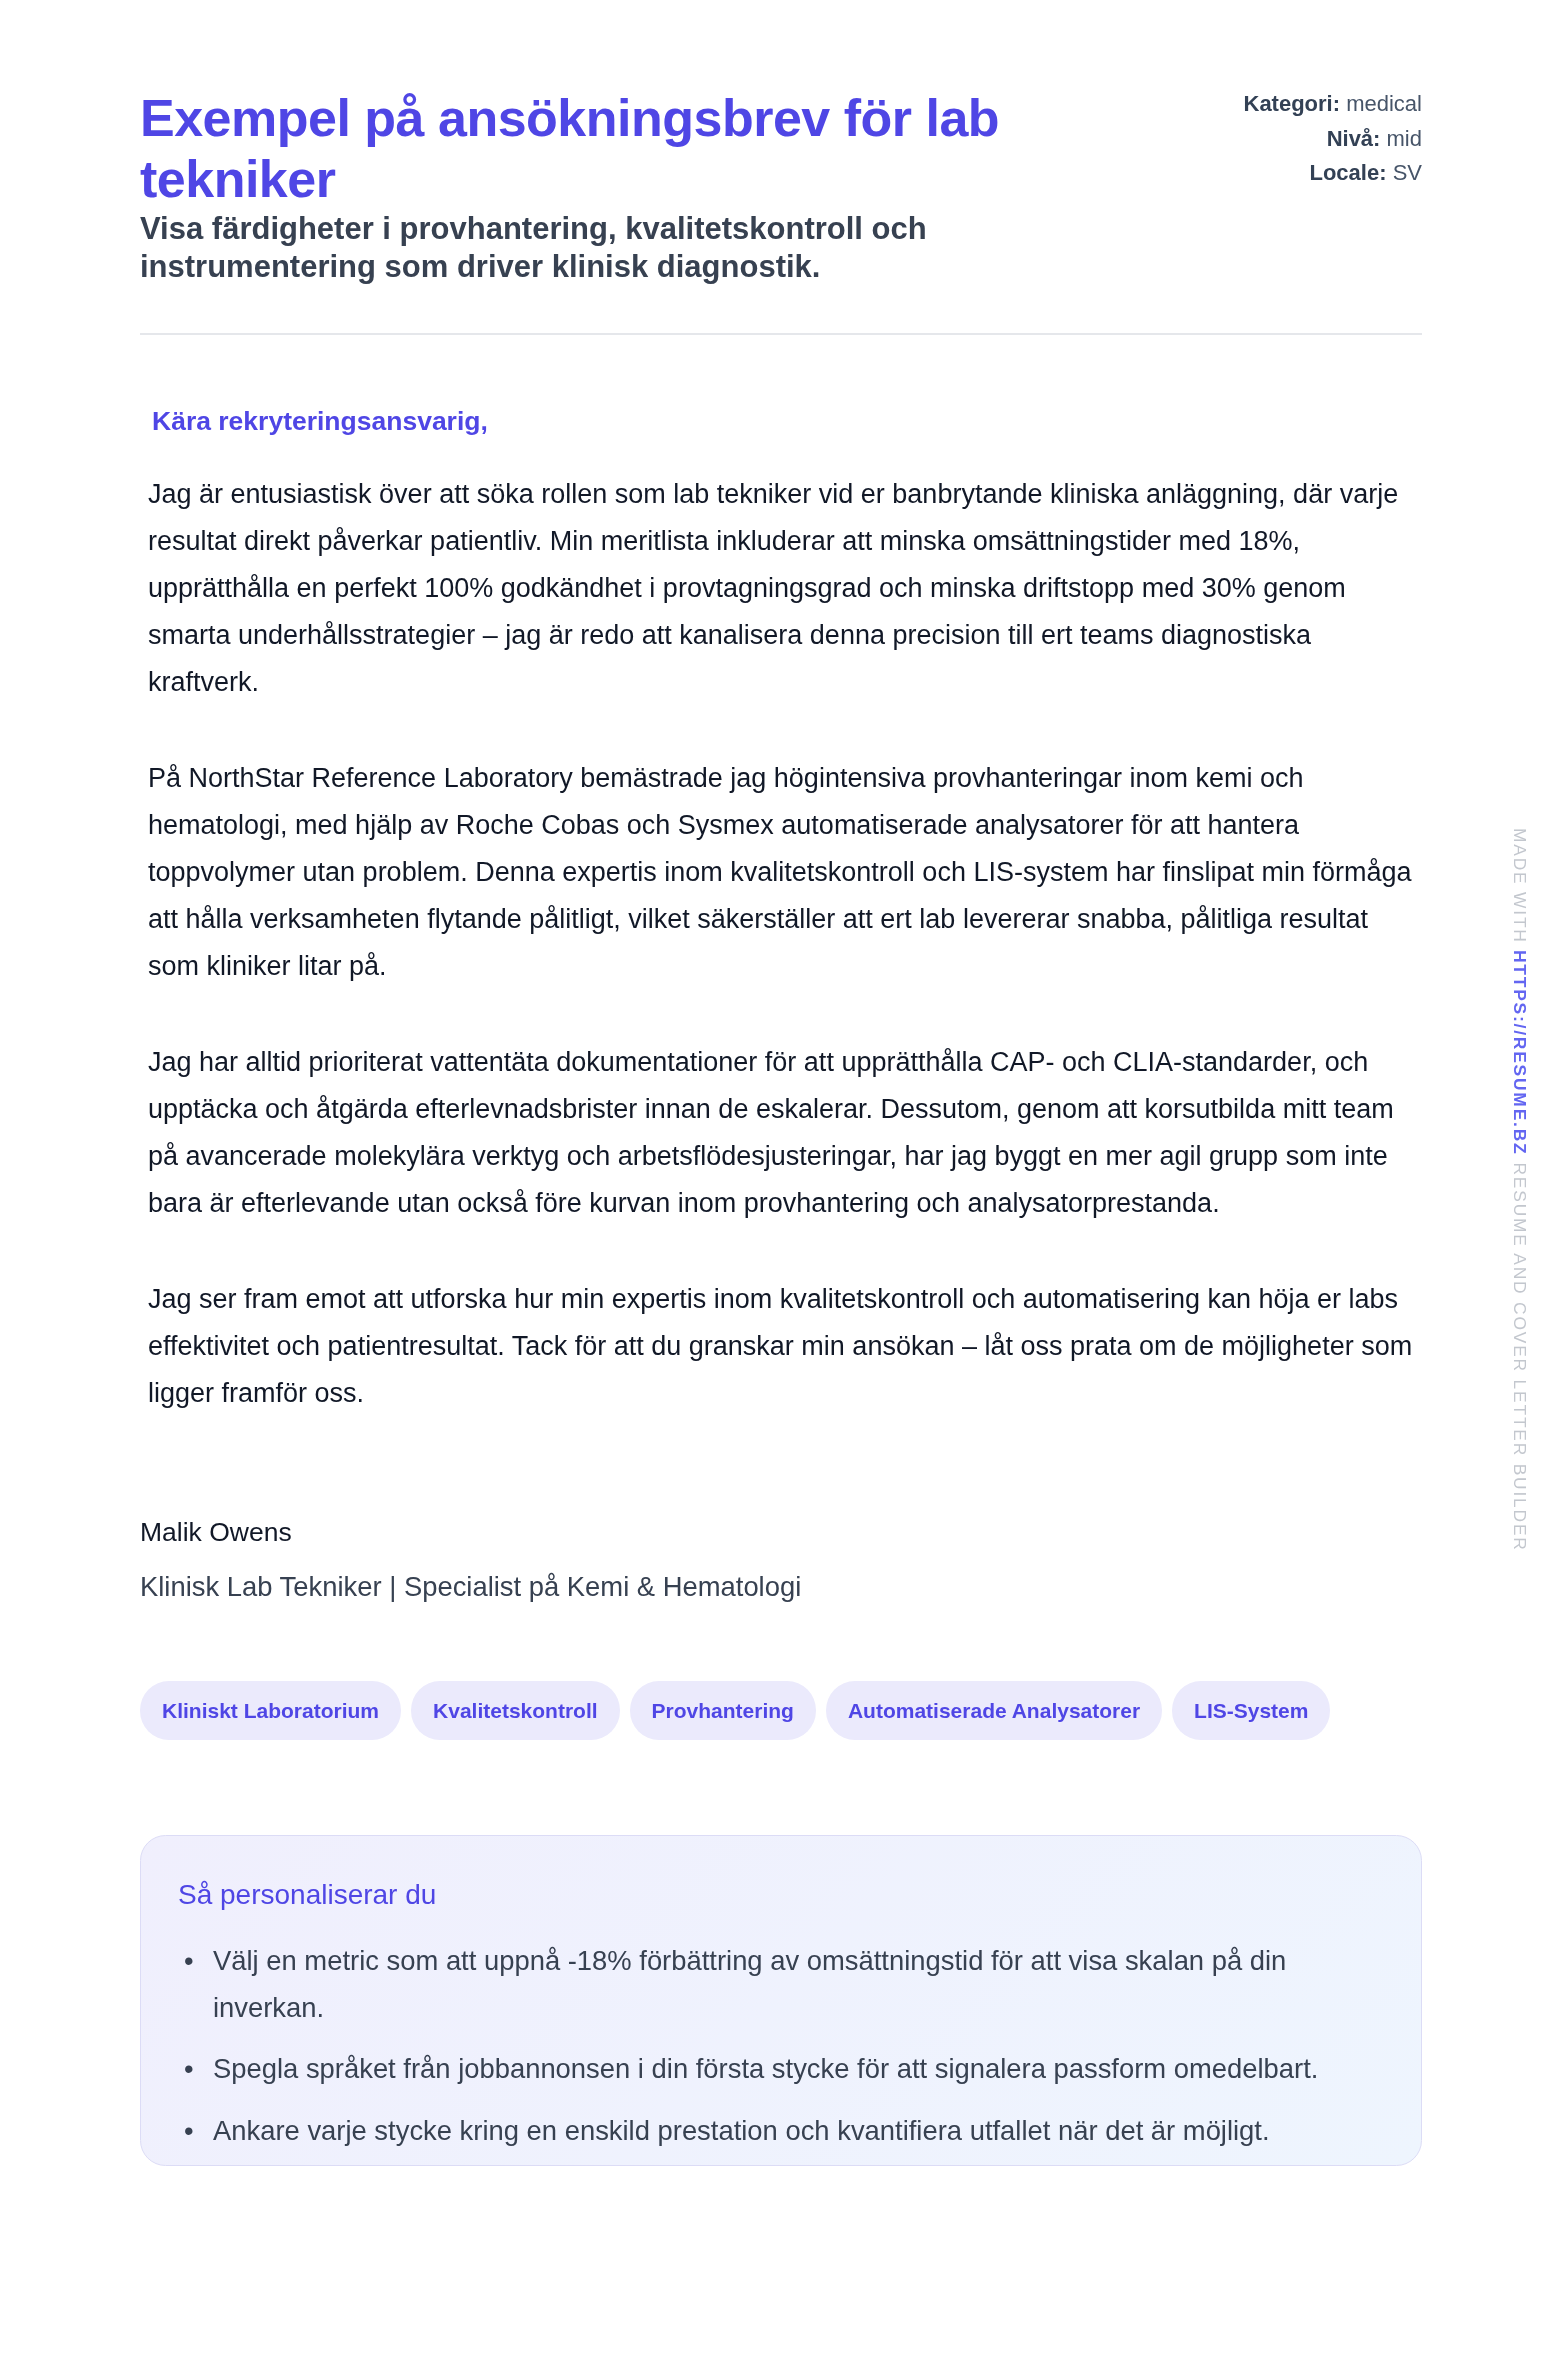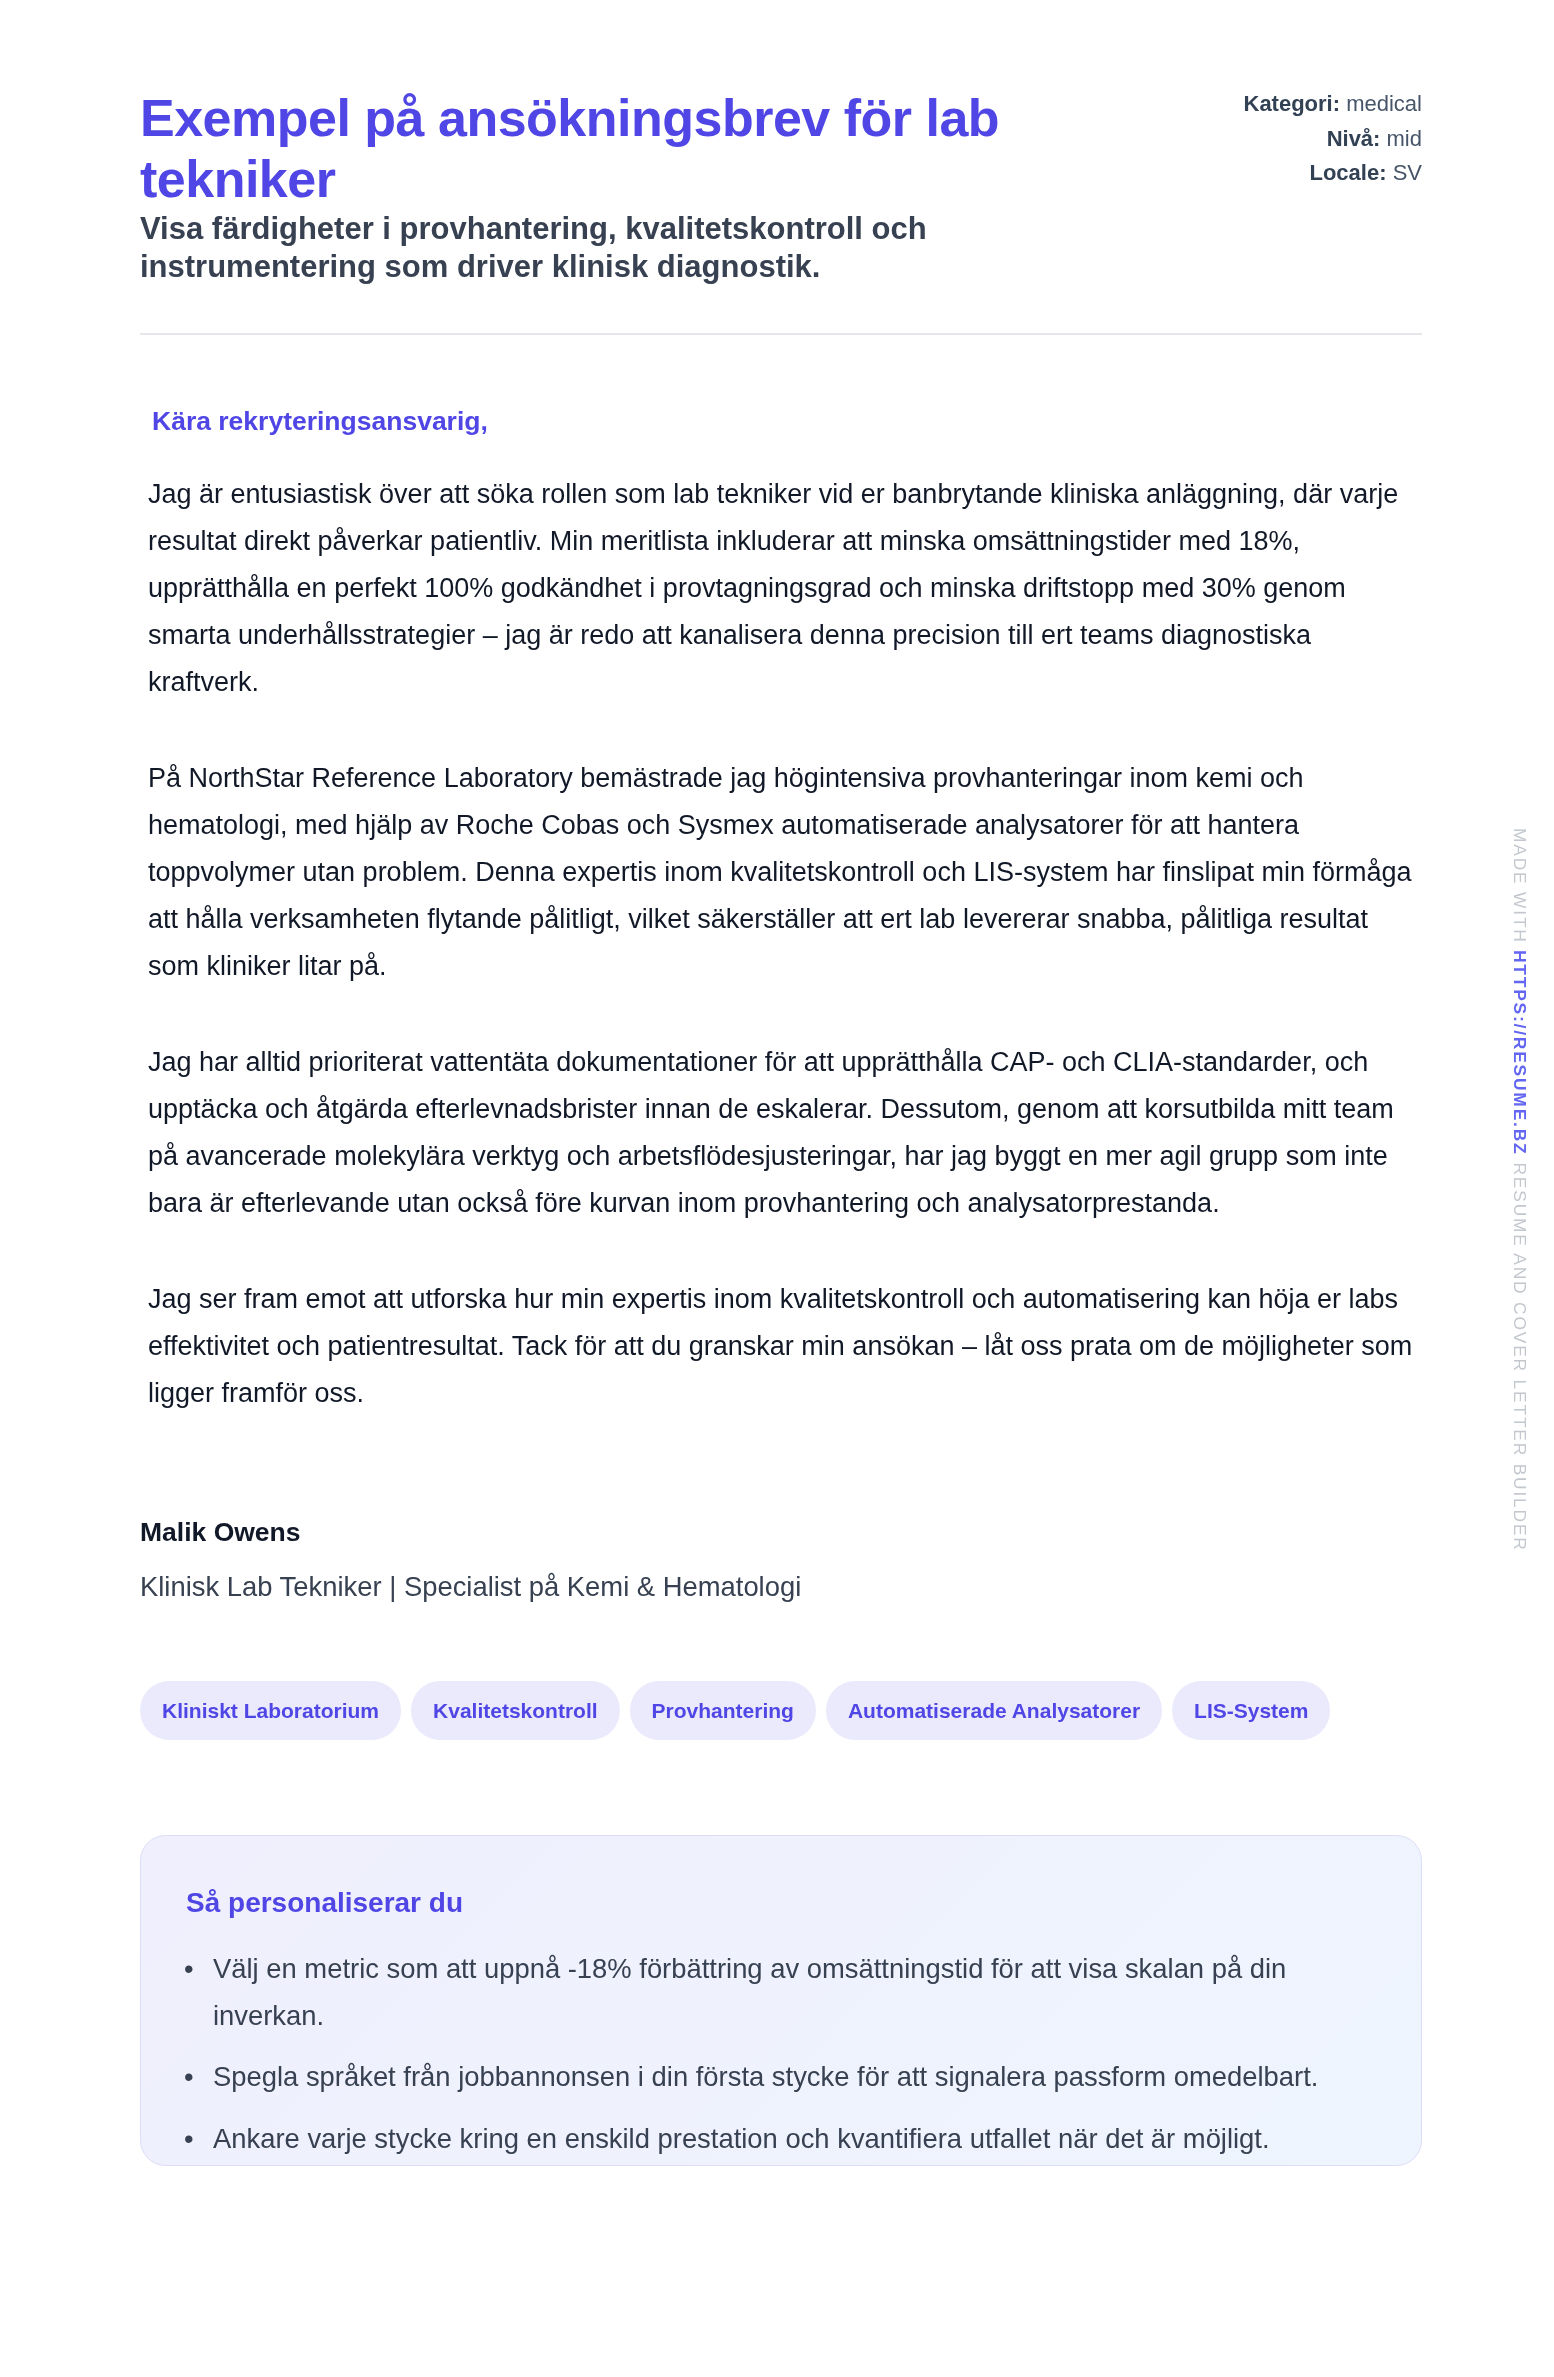--- a/index.html
+++ b/index.html
@@ -68,21 +68,21 @@
       margin: 31px 0 0 8px;
       font-size: 27px;
       line-height: 47px;
       color: #111827;
     }
     .para + .para { margin-top: 49px; }
 
     .signature { margin-top: 97px; }
     .sig-name {
       font-size: 26.5px;
-      font-weight: 700;
+      font-weight: 400;
       line-height: 37px;
       color: #111827;
     }
     .sig-role {
       margin-top: 16.5px;
       font-size: 27.4px;
       line-height: 38px;
       color: #374151;
     }
 
@@ -107,24 +107,24 @@
     .tips {
       margin-top: 95px;
       border: 1.8px solid #dcdcf6;
       border-radius: 25.6px;
       background: linear-gradient(135deg, #f0effd 0%, #eef5fe 100%);
       padding: 40px 37px 40px 37px;
       height: 331px;
       box-sizing: border-box;
     }
     .tips-title {
-      margin: 8px;
+      margin: 0;
       font-size: 28px;
       line-height: 37px;
-      font-weight: 700;
+      font-weight: 400;
       color: #4f46e5;
     }
     .tips-list {
       margin: 24px 0 0 0;
       padding: 0 0 0 35px;
       list-style: none;
       font-size: 27.4px;
       line-height: 47px;
       color: #374151;
     }

